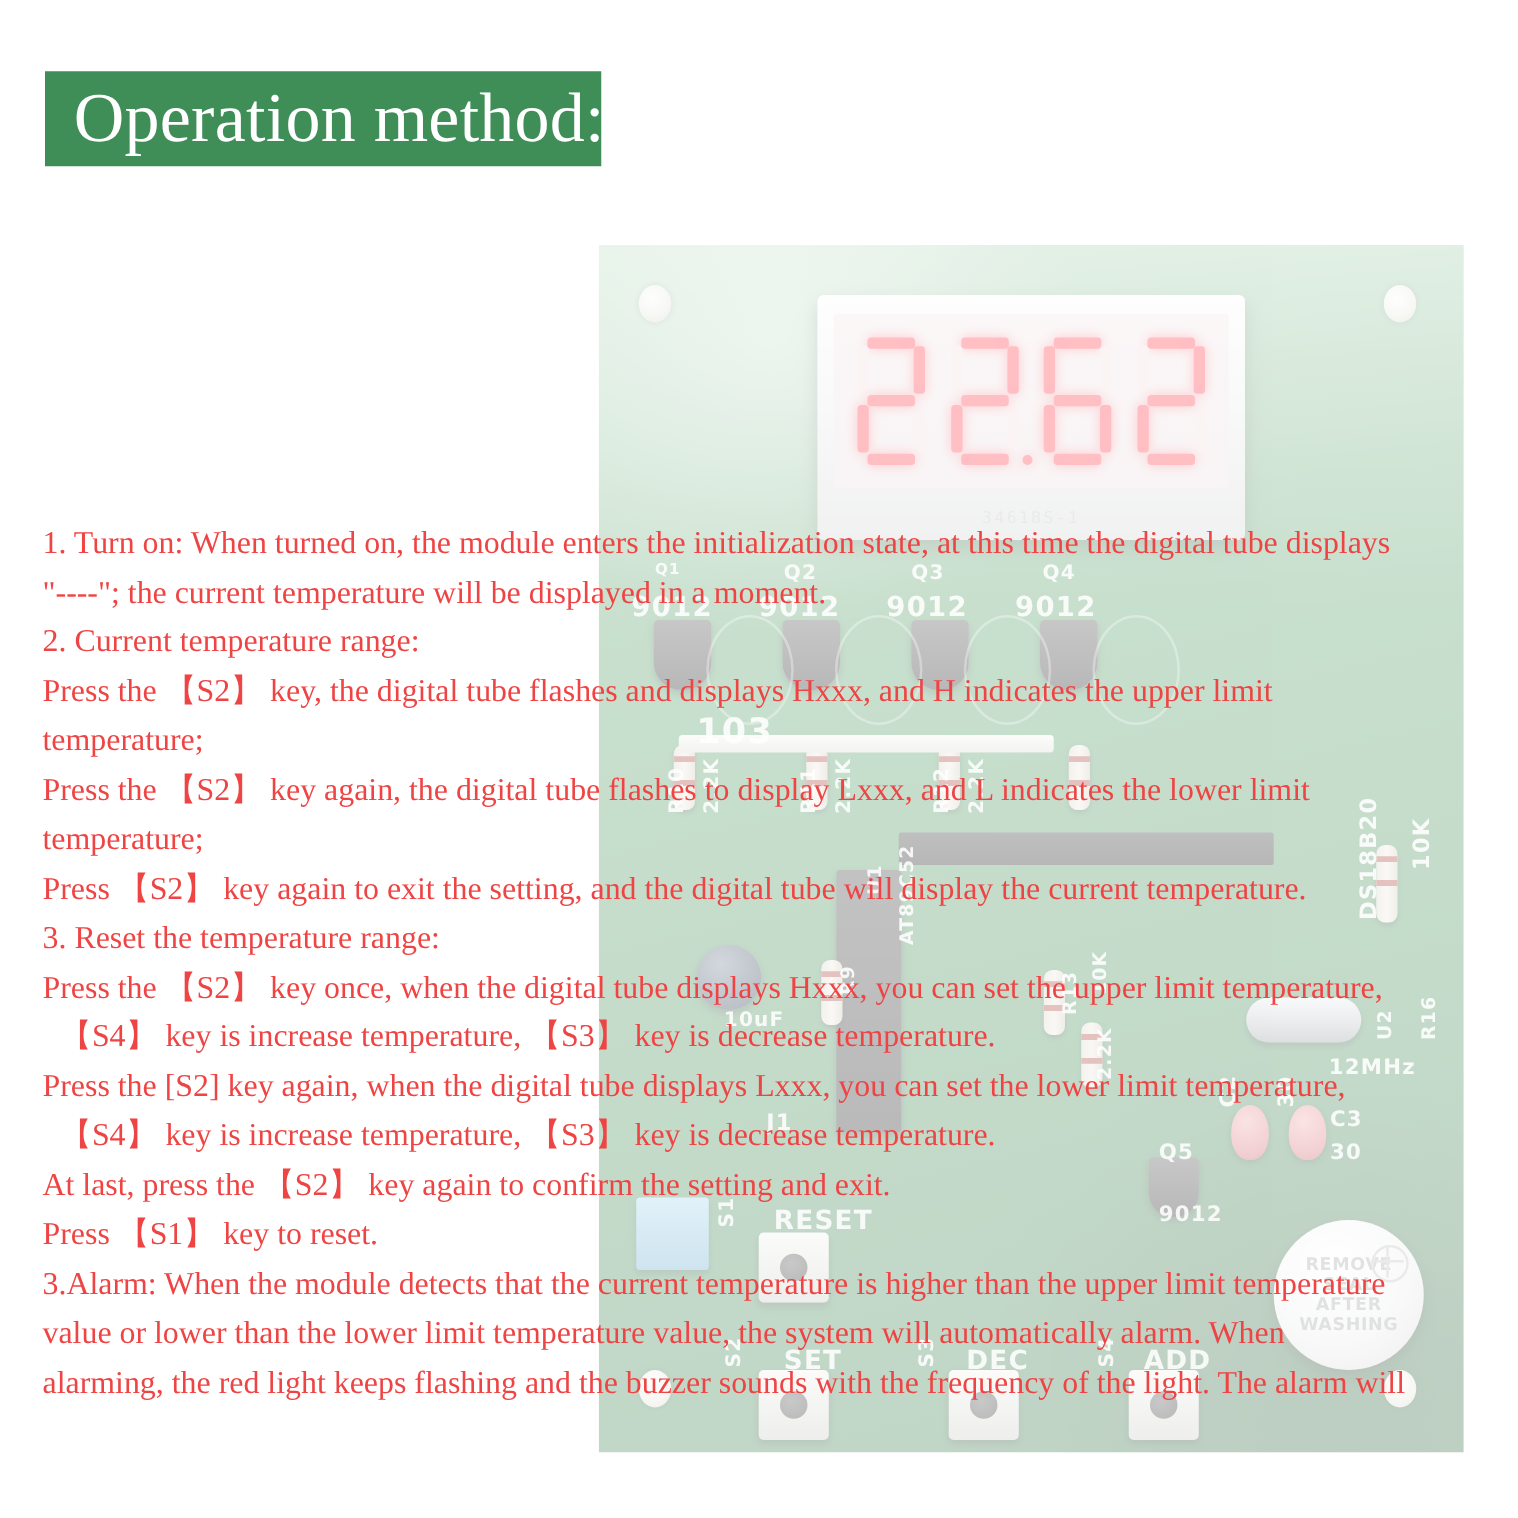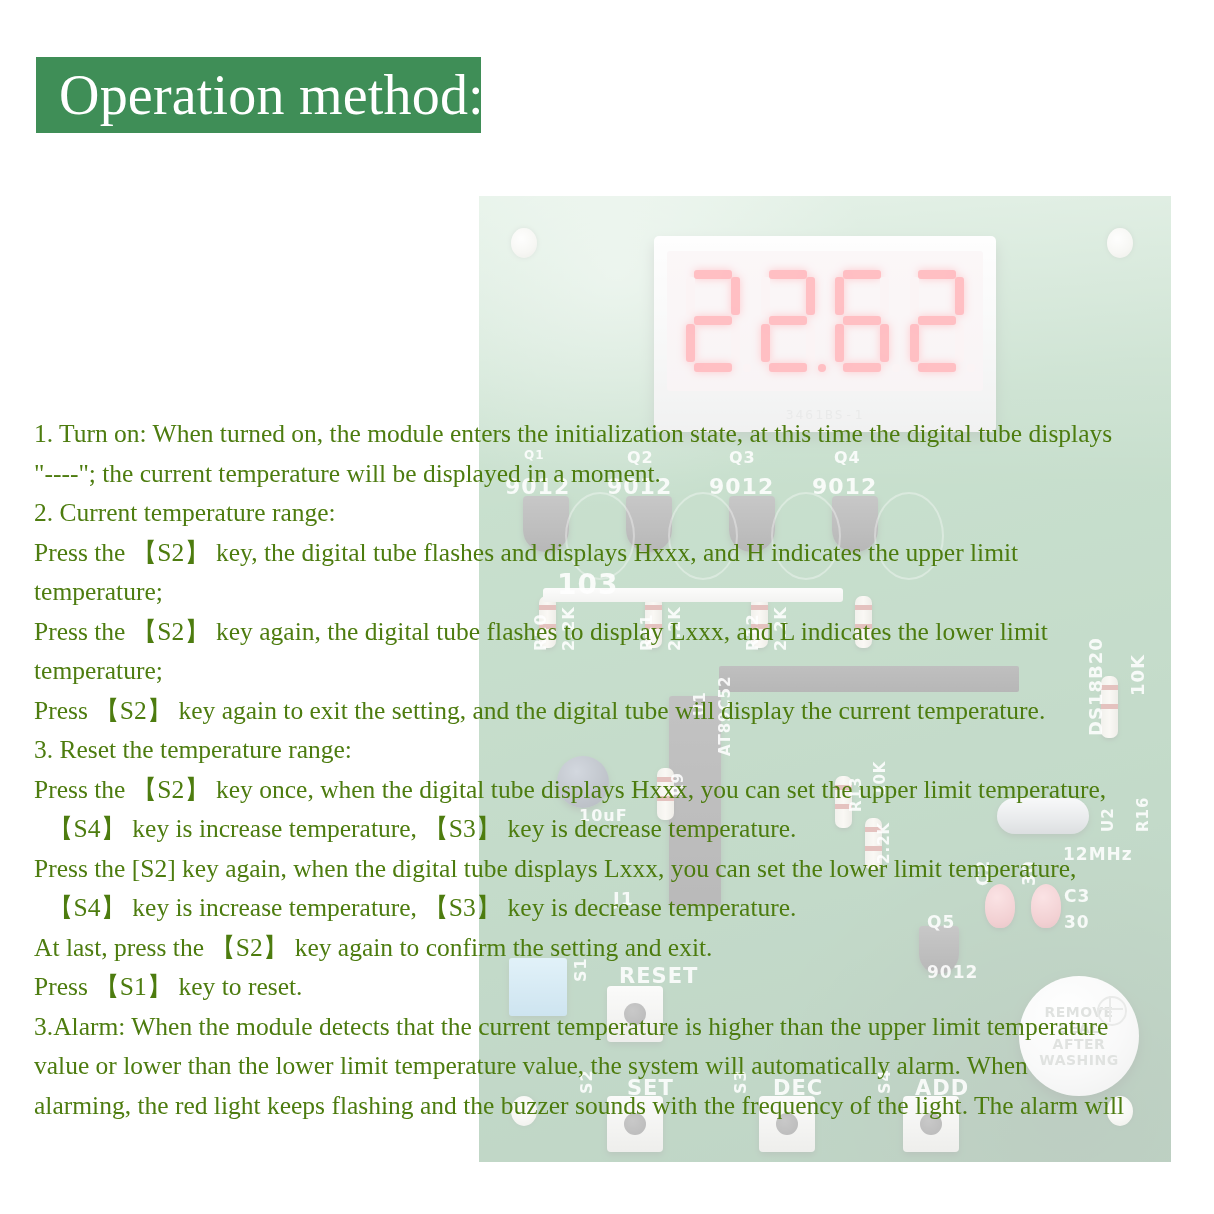--- a/index.html
+++ b/index.html
@@ -256,21 +256,21 @@
     left: 0;
     top: 414px;
     width: 1214px;
     z-index: 4;
     padding: 0 34px;
     box-sizing: border-box;
   }
   .line {
     font-size: 25.5px;
     line-height: 39.5px;
-    color: #4d7c0f;
+    color: #ef4444;
     white-space: nowrap;
     text-rendering: optimizeLegibility;
   }
   .line.indent { padding-left: 14px; }
 </style>
 </head>
 <body>
 
 <div id="pcb-photo">
   <div class="pcb-board"></div>

